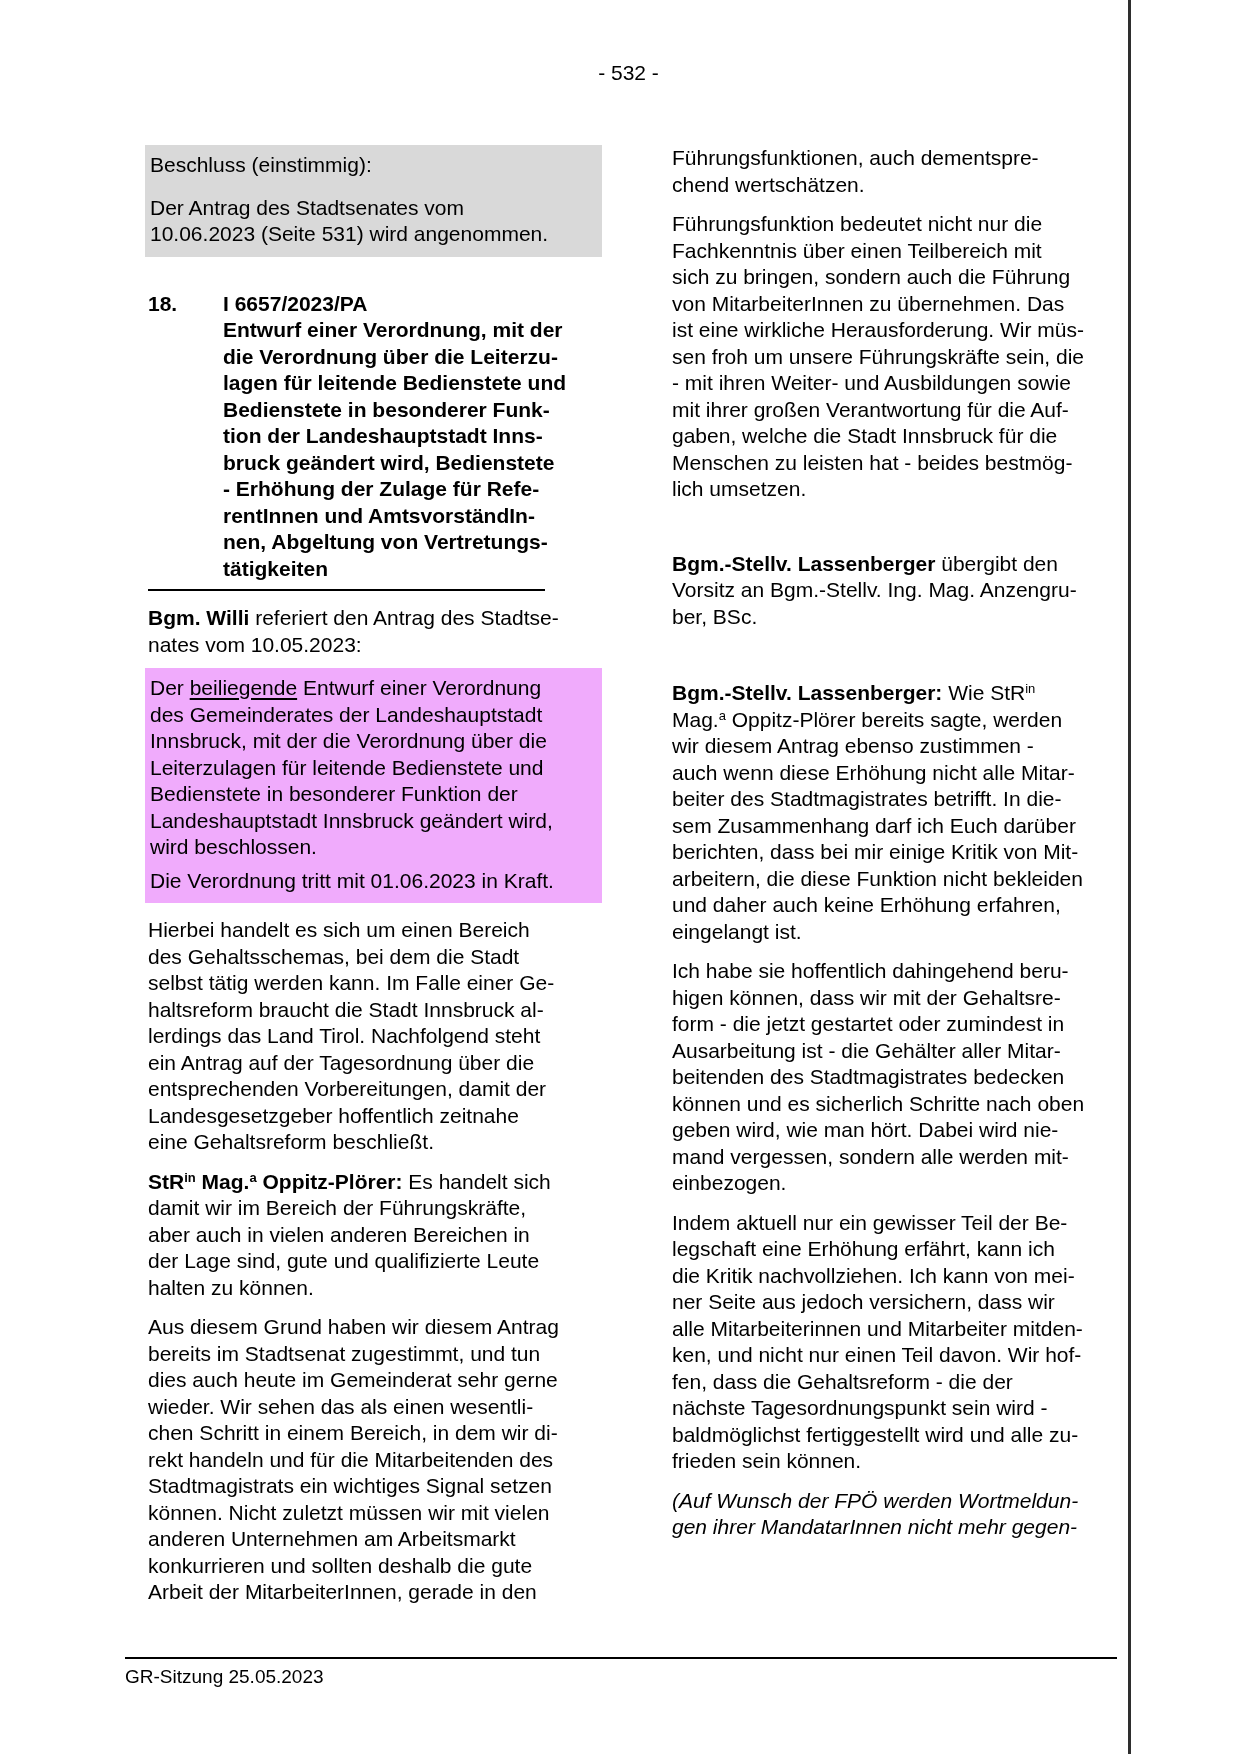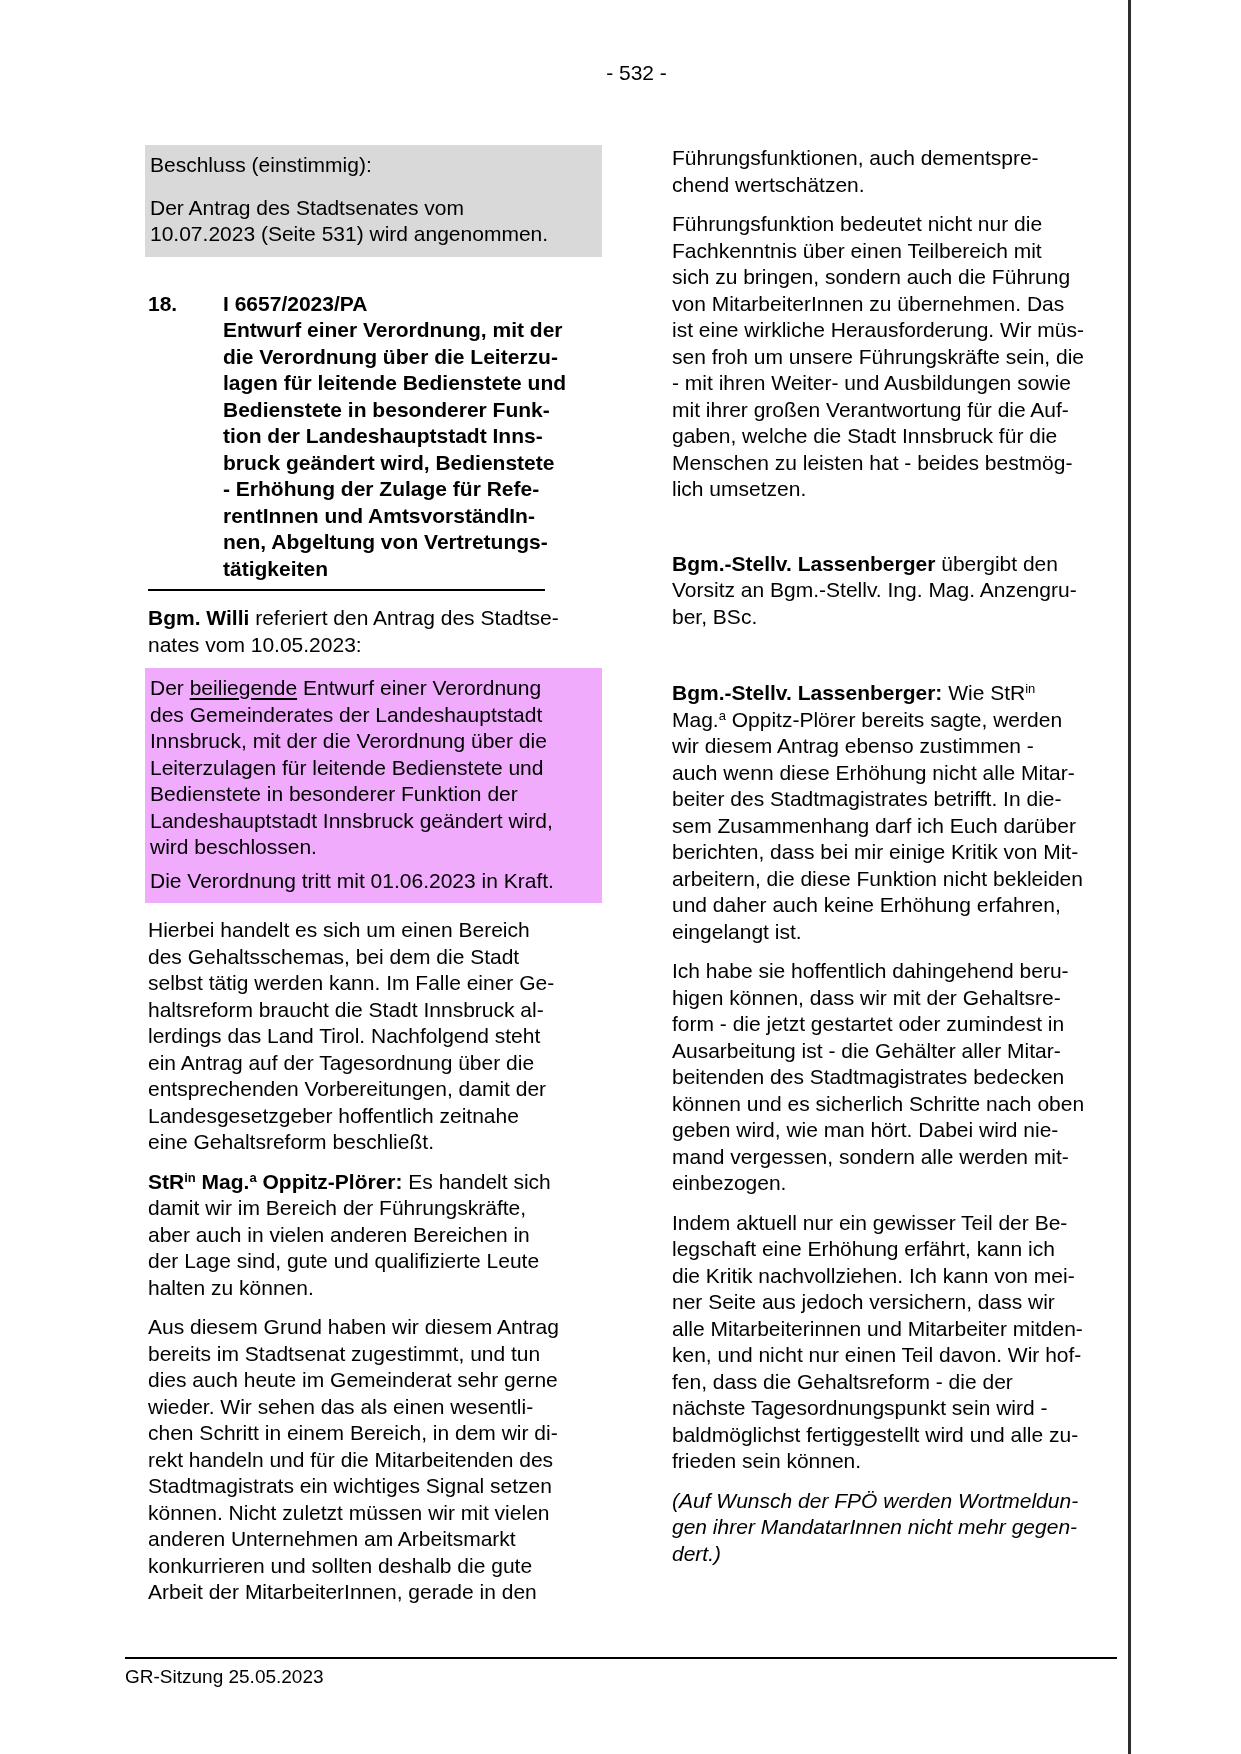--- a/index.html
+++ b/index.html
@@ -16,21 +16,21 @@
     overflow: hidden;
   }
   .page {
     position: absolute;
     inset: 0;
     background: #ffffff;
   }
   .page-number {
     position: absolute;
     top: 60px;
-    left: 152px;
+    left: 144px;
     width: 969px;
     text-align: center;
     font-size: 21px;
     line-height: 26px;
   }
   .page-edge-line {
     position: absolute;
     left: 1128px;
     top: 0;
     width: 3px;
@@ -120,21 +120,21 @@
 <div class="page" data-name="document-page">
   <div class="page-number" data-name="page-number">- 532 -</div>
 
   <div class="col col-left" id="col-left" data-name="left-column">
       <div class="graybox" data-name="decision-box" style="background: rgb(217, 217, 217);">
         <div class="gb-para" data-name="highlighted-paragraph">
           <div class="line" data-name="text-line">Beschluss (einstimmig):</div>
         </div>
         <div class="gb-para" data-name="highlighted-paragraph">
           <div class="line" data-name="text-line">Der Antrag des Stadtsenates vom</div>
-          <div class="line" data-name="text-line">10.07.2023 (Seite 531) wird angenommen.</div>
+          <div class="line" data-name="text-line">10.06.2023 (Seite 531) wird angenommen.</div>
         </div>
       </div>
       <div class="heading-row" data-name="agenda-item-heading">
         <span class="heading-num" data-name="agenda-item-number">18.</span>
         <span class="heading-ref" data-name="agenda-item-reference">I 6657/2023/PA</span>
       </div>
       <div class="agenda-title" data-name="agenda-item-title">
         <div class="line" data-name="text-line">Entwurf einer Verordnung, mit der</div>
         <div class="line" data-name="text-line">die Verordnung über die Leiterzu-</div>
         <div class="line" data-name="text-line">lagen für leitende Bedienstete und</div>
@@ -251,21 +251,20 @@
         <div class="line" data-name="text-line">alle Mitarbeiterinnen und Mitarbeiter mitden-</div>
         <div class="line" data-name="text-line">ken, und nicht nur einen Teil davon. Wir hof-</div>
         <div class="line" data-name="text-line">fen, dass die Gehaltsreform - die der</div>
         <div class="line" data-name="text-line">nächste Tagesordnungspunkt sein wird -</div>
         <div class="line" data-name="text-line">baldmöglichst fertiggestellt wird und alle zu-</div>
         <div class="line" data-name="text-line">frieden sein können.</div>
       </div>
       <div class="para italic" data-name="note-fpoe">
         <div class="line" data-name="text-line">(Auf Wunsch der FPÖ werden Wortmeldun-</div>
         <div class="line" data-name="text-line">gen ihrer MandatarInnen nicht mehr gegen-</div>
-        <div class="line" data-name="text-line">dert.)</div>
       </div>
     </div>
 
   <div class="footer-rule" data-name="footer-divider"></div>
   <div class="footer-text" data-name="footer-session-label">GR-Sitzung 25.05.2023</div>
 
   <div class="page-edge-line" data-name="page-edge-line"></div>
 </div>
 
 </body></html>

